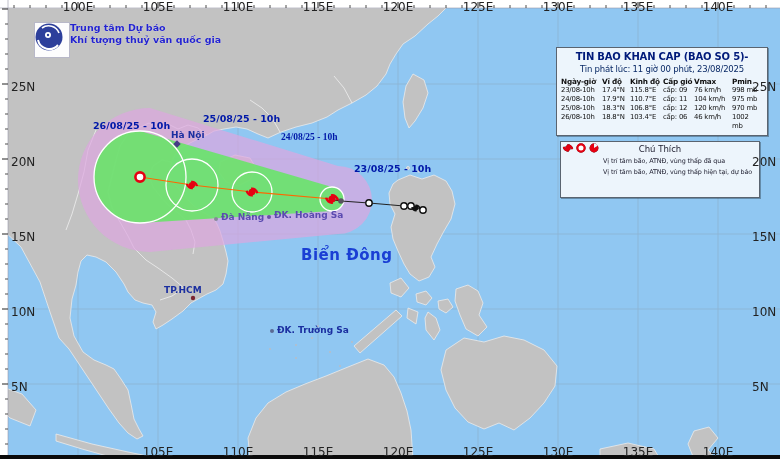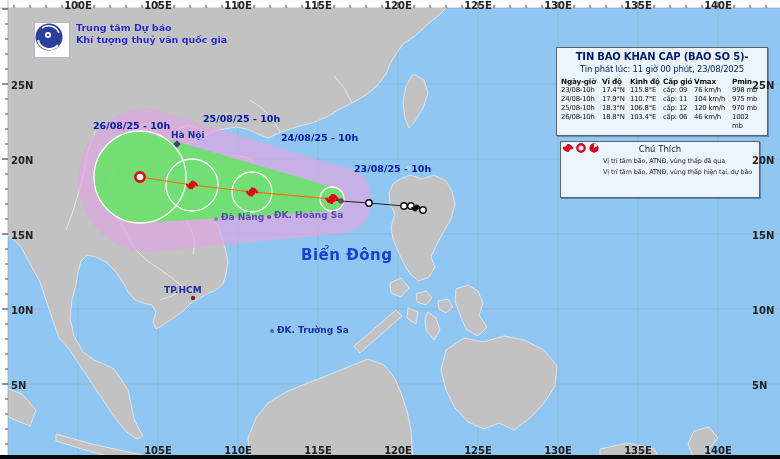--- a/index.html
+++ b/index.html
@@ -1,20 +1,20 @@
 <!DOCTYPE html>
 <html><head>
 <meta charset="utf-8">
 <style>
   html,body{margin:0;padding:0;background:#222;}
   .stage{position:relative;width:780px;height:459px;overflow:hidden;
          font-family:"DejaVu Sans",sans-serif;background:#90c7f2;}
   svg{position:absolute;left:0;top:0;}
   .lbl{position:absolute;white-space:nowrap;}
-  .ax{font-size:10px;color:#222;font-weight:bold;}
+  .ax{font-size:12px;color:#222;}
   .ax.centered{transform:translateX(-50%);}
   .date-label{font-weight:bold;font-size:9.5px;color:#0018a8;}
   .city{font-weight:bold;font-size:9px;}
   .city.navy{color:#1b2fa0;}
   .city.purple{color:#5b4bb0;}
   .sea-name{left:301px;top:246px;font-size:15px;font-weight:bold;color:#1a3fd4;letter-spacing:.5px;}
   .panel{position:absolute;background:#edf5fc;border:1px solid #5a6470;box-shadow:1px 1px 0 rgba(0,0,0,.3);}
   #infoBox{left:556px;top:47px;width:202px;padding:3px 4px 4px;}
   .ib-title{text-align:center;font-weight:bold;font-size:10px;color:#001a7a;letter-spacing:-.2px;}
   .ib-issued{text-align:center;font-size:8.5px;color:#0a2a66;margin-top:2px;letter-spacing:-.2px;}
@@ -25,21 +25,21 @@
   .lg-title{text-align:center;font-size:8.5px;color:#223;margin-bottom:1px;}
   .lg-row{display:flex;align-items:center;height:11px;}
   .lg-icons{width:42px;flex:none;display:flex;justify-content:center;align-items:center;}
   .lg-label{font-size:6.4px;color:#223;letter-spacing:-.1px;white-space:nowrap;}
   .dot{width:8px;height:8px;border-radius:50%;display:inline-block;}
   .dot.violet{background:#d892e0;}
   .dot.green{background:#5fd95f;}
   #logoBox{position:absolute;left:34px;top:22px;display:flex;align-items:flex-start;}
   .logo-badge{width:34px;height:34px;background:#fdfdfd;border:1px solid #b8b8c8;
               display:flex;align-items:center;justify-content:center;}
-  .logo-text{margin-left:6px;color:#2323cf;font-weight:bold;font-size:9.5px;line-height:12px;
+  .logo-text{color:#2323cf;font-weight:bold;font-size:9.5px;line-height:12px;
              text-shadow:0 0 1px rgba(255,255,255,.8);}
 </style>
 </head>
 <body>
 
 <div class="stage">
 
 <svg width="780" height="459" viewBox="0 0 780 459">
   <defs>
     <g id="tc">
@@ -347,18 +347,18 @@
       <div class="lbl ax" style="left: 752px; top: 155px;">20N</div>
       <div class="lbl ax" style="left: 752px; top: 230px;">15N</div>
       <div class="lbl ax" style="left: 752px; top: 305px;">10N</div>
       <div class="lbl ax" style="left: 752px; top: 380px;">5N</div>
       <div class="lbl city navy" style="left: 171px; top: 130px;">Hà Nội</div>
       <div class="lbl city purple" style="left: 221px; top: 212px;">Đà Nẵng</div>
       <div class="lbl city purple" style="left: 274px; top: 210px;">ĐK. Hoàng Sa</div>
       <div class="lbl city navy" style="left: 164px; top: 285px;">TP.HCM</div>
       <div class="lbl city navy" style="left: 277px; top: 325px;">ĐK. Trường Sa</div>
       <div class="lbl date-label" style="left: 354px; top: 163px;">23/08/25 - 10h</div>
-      <div class="lbl date-label" style="left: 281px; top: 132px;">24/08/25 - 10h</div>
+      <div class="lbl date-label" style="left: 281px; top: 132px; font-family: Liberation Serif, serif;">24/08/25 - 10h</div>
       <div class="lbl date-label" style="left: 203px; top: 113px;">25/08/25 - 10h</div>
       <div class="lbl date-label" style="left: 93px; top: 120px;">26/08/25 - 10h</div>
     </div>
 
 </div>
 
 </body></html>

